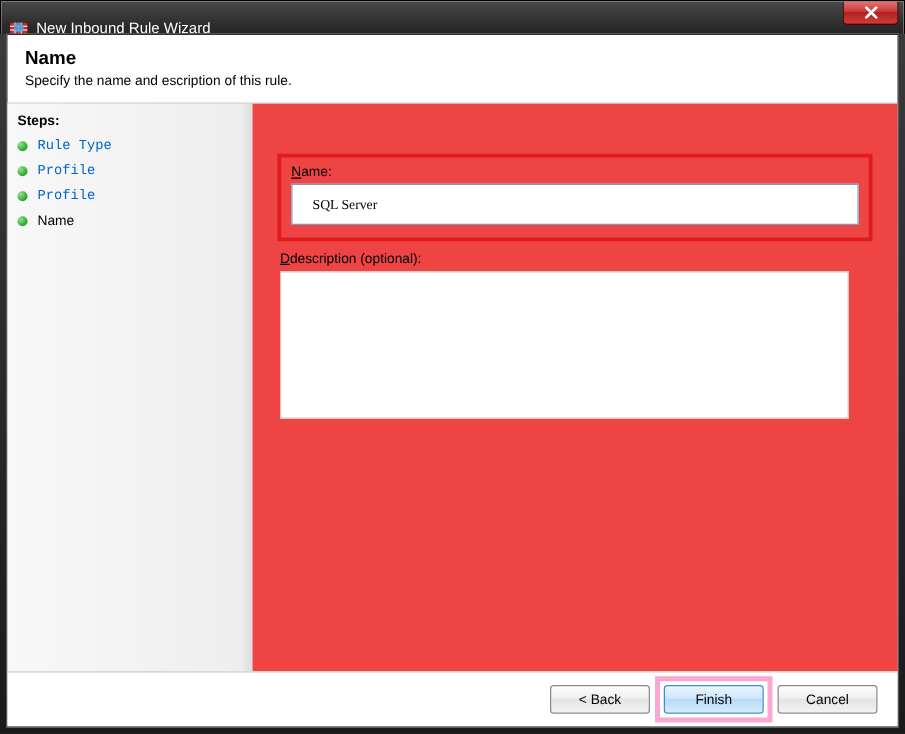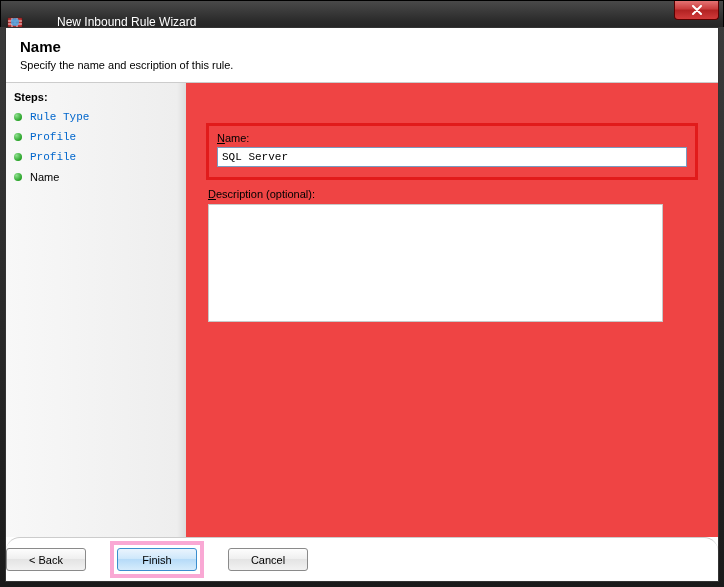--- a/index.html
+++ b/index.html
@@ -16,21 +16,20 @@
   }
   .titlebar {
     height: 42px;
     background: linear-gradient(to bottom, #4a4a4a 0%, #2a2a2a 50%, #1a1a1a 100%);
     display: flex;
     align-items: center;
     padding-left: 6px;
     color: #fff;
     position: relative;
     border-bottom: 1px solid #000;
-    gap: 28px;
   }
   .titlebar .app-icon {
     width: 16px;
     height: 16px;
     margin-right: 6px;
     display: inline-flex;
     align-items: center;
     justify-content: center;
   }
   .titlebar .title-text {
@@ -89,21 +88,21 @@
   }
   .body-area {
     display: flex;
     position: absolute;
     top: 55px;
     left: 0;
     right: 0;
     bottom: 44px;
   }
   .steps-panel {
-    width: 180px;
+    width: 196px;
     background: linear-gradient(to right, #f8f8f8 0%, #eeeeee 95%, #dcdcdc 100%);
     padding: 6px 8px;
   }
   .steps-header {
     font-weight: bold;
     font-size: 11px;
     color: #000;
     padding: 2px 0 4px 0;
   }
   .step-item {
@@ -141,26 +140,26 @@
     margin-bottom: 8px;
   }
   .field-label {
     font-size: 11px;
     color: #000;
     margin-bottom: 3px;
   }
   .underline { text-decoration: underline; }
   .text-input {
     width: 100%;
-    height: 20px;
-    font-size: 11px;
-    padding: 2px 4px;
+    height: 33px;
+    font-size: 11px;
+    padding: 2px 16px;
     border: 1px solid #7a9ac0;
     background: #fff;
-    font-family: Liberation Mono, monospace;
+    font-family: Liberation Serif, serif;
   }
   .desc-label {
     font-size: 11px;
     color: #000;
     margin: 8px 0 4px 2px;
   }
   .desc-area {
     width: 455px;
     height: 118px;
     border: 1px solid #c8c8c8;
@@ -172,25 +171,25 @@
     margin-left: 2px;
   }
   .button-bar {
     position: absolute;
     bottom: 0;
     left: 0;
     right: 0;
     height: 44px;
     border-top: 1px solid #ccc;
     display: flex;
+    justify-content: flex-end;
     align-items: center;
     padding-right: 16px;
-    gap: 24px;
-    background: #fff;
-    border-radius: 14px;
+    gap: 4px;
+    background: #fff;
   }
   .wiz-btn {
     width: 80px;
     height: 23px;
     font-size: 11px;
     font-family: inherit;
     border: 1px solid #8a8a8a;
     border-radius: 3px;
     background: linear-gradient(to bottom, #fdfdfd 0%, #f0f0f0 45%, #e4e4e4 50%, #f2f2f2 100%);
     cursor: pointer;
@@ -266,21 +265,21 @@
     <div class="main-panel">
 
       <div class="name-block">
         <div class="field-label">
           <span class="underline">N</span><span>ame:</span>
         </div>
         <input type="text" class="text-input" value="SQL Server" style="">
       </div>
 
       <div class="desc-label">
-        <span class="underline">D</span><span>escription (optional):</span>
+        <span class="underline">D</span><span>description (optional):</span>
       </div>
       <textarea class="desc-area" style=""></textarea>
 
     </div>
 
   </div>
 
   <div class="button-bar">
     <button class="wiz-btn">
       <span>&lt; Back</span>

